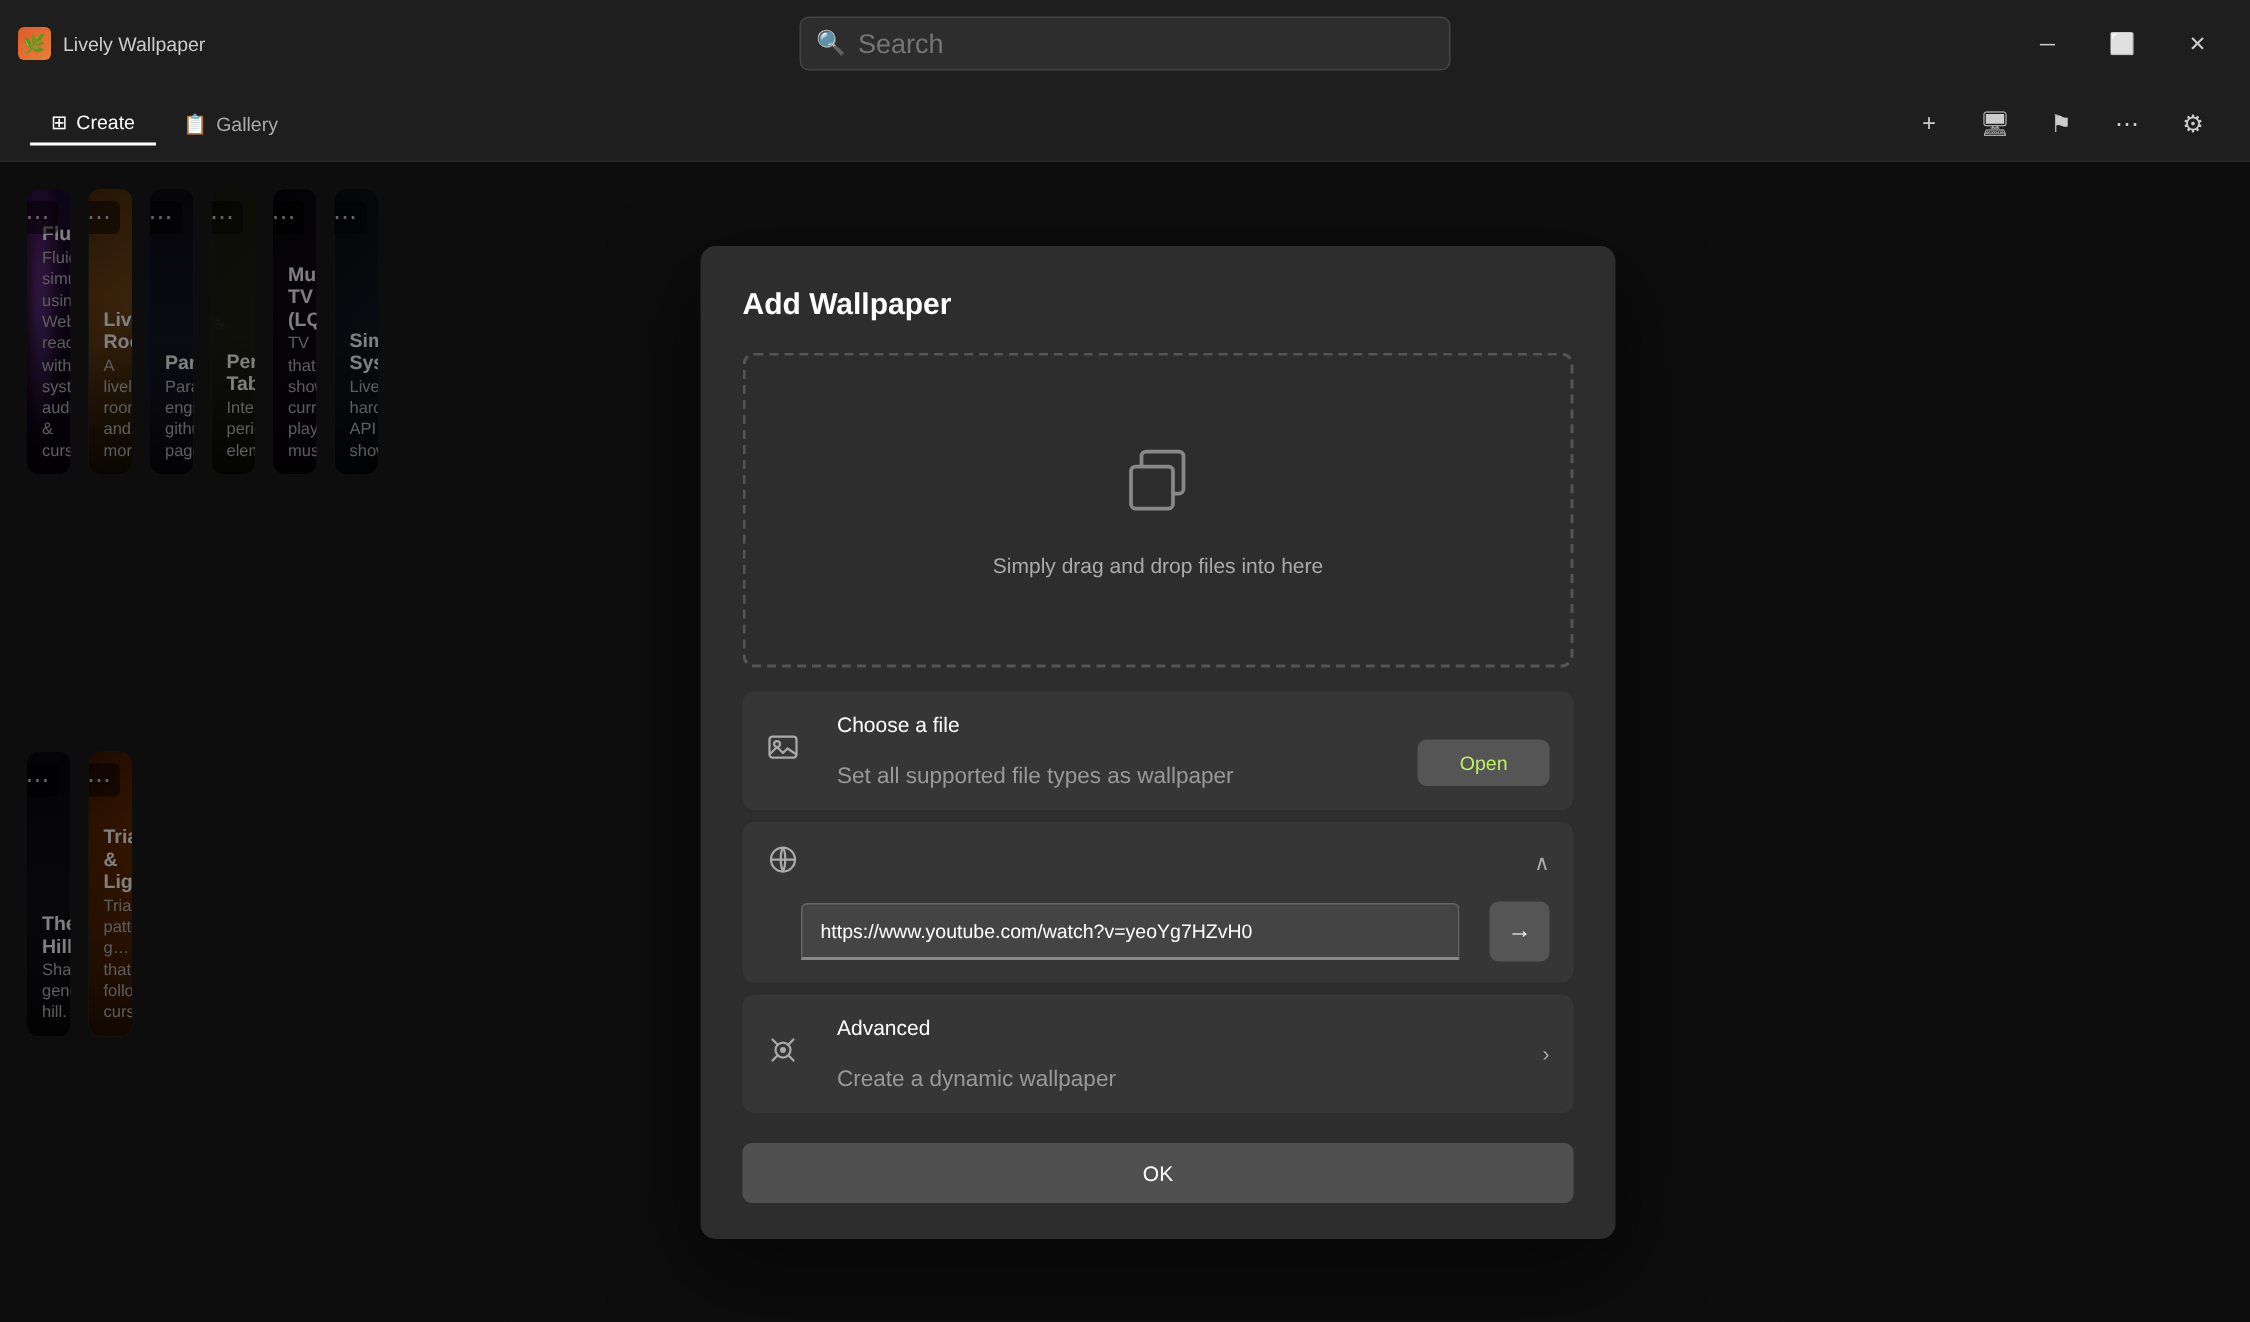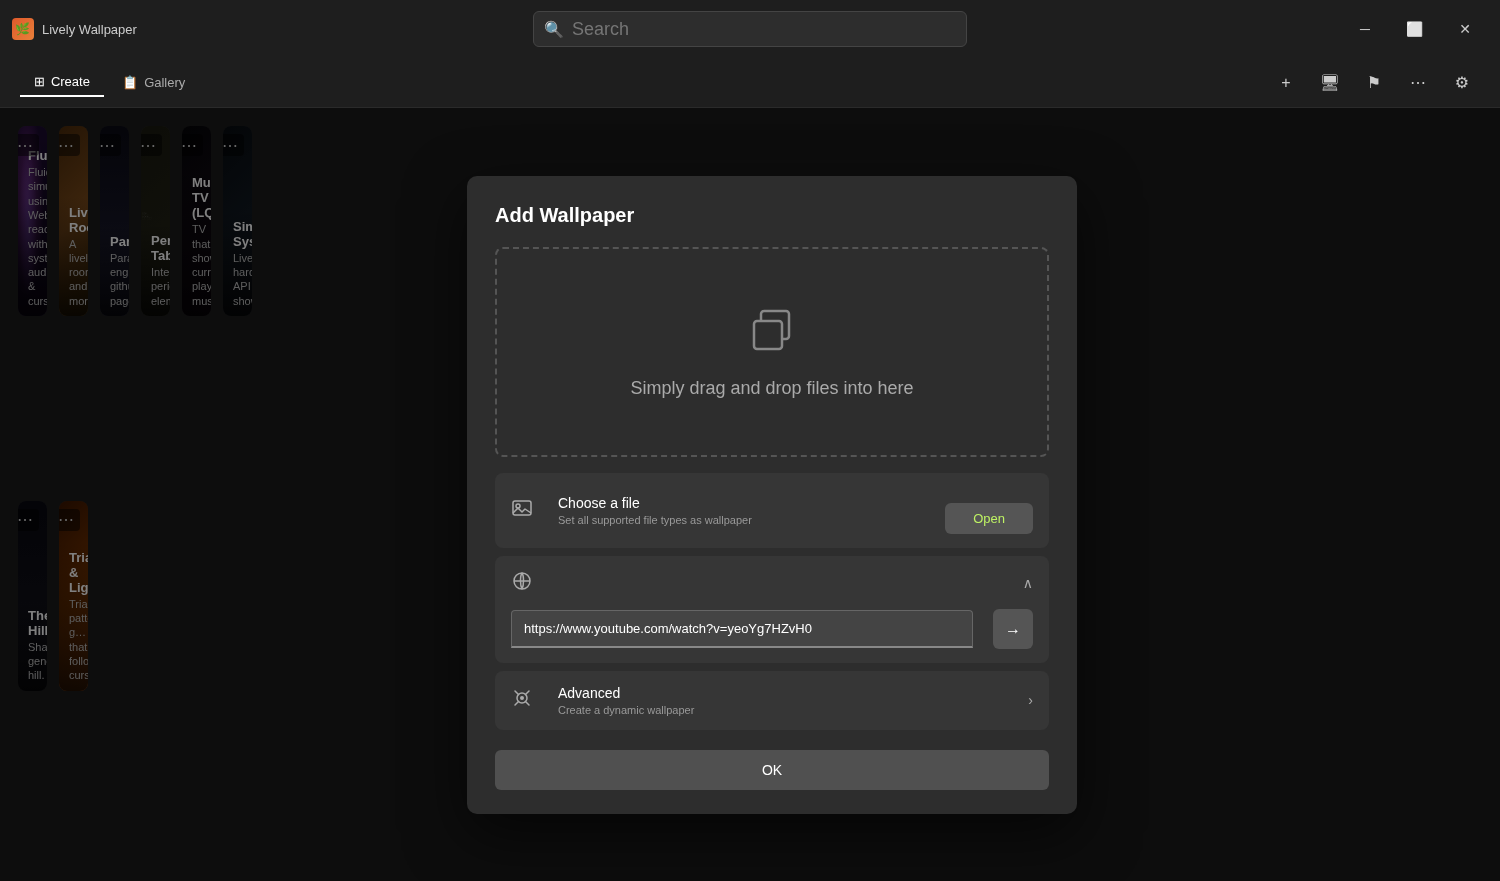--- a/index.html
+++ b/index.html
@@ -240,21 +240,21 @@
       justify-content: center;
       gap: 14px;
       margin-bottom: 16px;
       color: #aaa;
     }
     .drop-icon {
       font-size: 40px;
       color: #888;
     }
     .drop-text {
-      font-size: 18px;
+      font-size: 14px;
       color: #aaa;
     }
 
     
     .section {
       background: #363636;
       border-radius: 8px;
       padding: 14px 16px;
       margin-bottom: 8px;
     }
@@ -273,43 +273,44 @@
       font-size: 18px;
       color: #aaa;
     }
     .section-info {}
     .section-name {
       font-size: 14px;
       font-weight: 500;
       color: #fff;
     }
     .section-desc {
-      font-size: 11px;
+      font-size: 15px;
       color: #999;
-      margin-top: 3px;
+      margin-top: 18px;
     }
     .open-btn {
       background: #555;
       border: none;
       color: #bef264;
       padding: 8px 28px;
       border-radius: 6px;
       font-size: 13px;
       cursor: pointer;
       margin-top: 16px;
     }
     .chevron-up { color: #aaa; font-size: 14px; }
     .chevron-right { color: #aaa; font-size: 14px; }
 
     
     .url-area {
       margin-top: 12px;
       display: flex;
       align-items: center;
       gap: 20px;
+      margin-left: 23px;
     }
     .url-input {
       flex: 1;
       background: #444;
       border: 1px solid #666;
       border-bottom: 2px solid #888;
       border-radius: 4px 4px 0 0;
       color: #fff;
       font-size: 13px;
       padding: 10px 12px;

